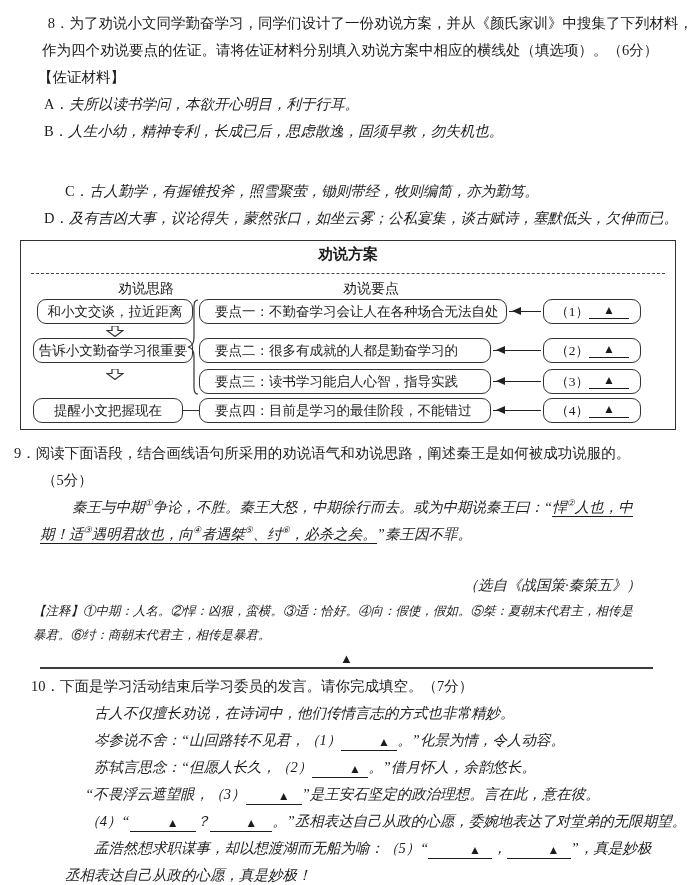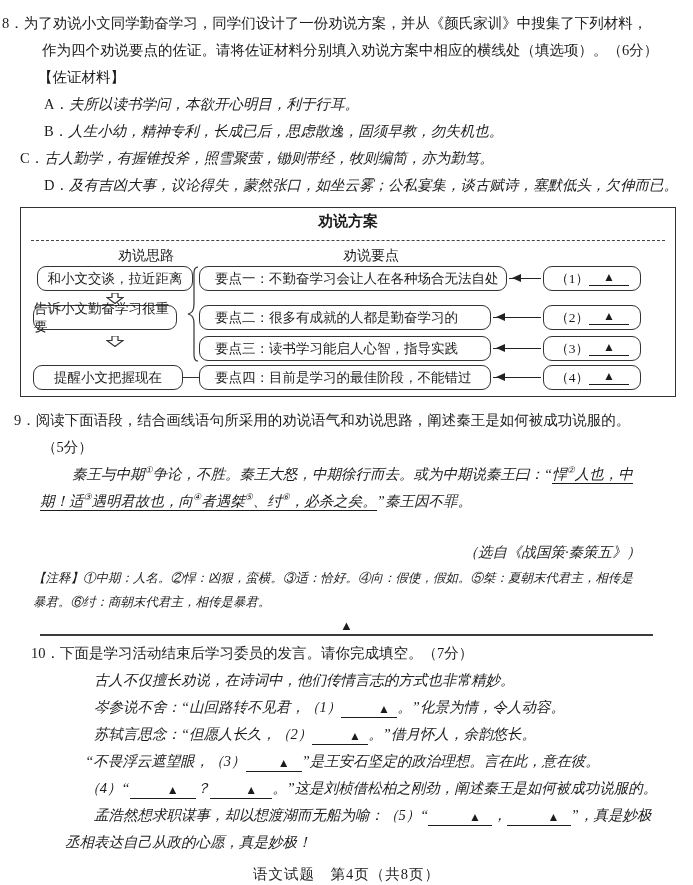--- a/index.html
+++ b/index.html
@@ -48,37 +48,37 @@
   .footer { text-align:center; margin-top:9px; font-size:14.5px; letter-spacing:1px; }
   .ind2 { text-indent:2em; }
   .ind14 { text-indent:1.4em; }
 </style>
 </head>
 <body>
 
 <div class="page">
 
   <div>
-    <div class="ln" style="padding-left:2px;"><span>8．</span><span>为了劝说小文同学勤奋学习，同学们设计了一份劝说方案，并从《颜氏家训》中搜集了下列材料，</span></div>
+    <div class="ln" style="padding-left:2px;text-align:right;"><span>8．</span><span>为了劝说小文同学勤奋学习，同学们设计了一份劝说方案，并从《颜氏家训》中搜集了下列材料，</span></div>
     <div class="ln" style="padding-left:42px;">作为四个劝说要点的佐证。请将佐证材料分别填入劝说方案中相应的横线处（填选项）。（6分）</div>
     <div class="ln" style="padding-left:38px;">【佐证材料】</div>
 
     <div class="ln" style="padding-left:44px;"><span>A．</span><span class="kai">夫所以读书学问，本欲开心明目，利于行耳。</span></div>
     <div class="ln" style="padding-left:44px;"><span>B．</span><span class="kai">人生小幼，精神专利，长成已后，思虑散逸，固须早教，勿失机也。</span></div>
-    <div class="ln" style="padding-left:20px;"><span>C．</span><span class="kai">古人勤学，有握锥投斧，照雪聚萤，锄则带经，牧则编简，亦为勤笃。</span></div>
+    <div class="ln" style="padding-left:65px;margin-top:33px;"><span>C．</span><span class="kai">古人勤学，有握锥投斧，照雪聚萤，锄则带经，牧则编简，亦为勤笃。</span></div>
     <div class="ln" style="padding-left:44px;"><span>D．</span><span class="kai">及有吉凶大事，议论得失，蒙然张口，如坐云雾；公私宴集，谈古赋诗，塞默低头，欠伸而已。</span></div>
 
     <div class="scheme">
       <div class="sch-title">劝说方案</div>
       <div class="sch-dash"></div>
       <div class="sch-head" style="left:40px;width:170px;">劝说思路</div>
       <div class="sch-head" style="left:210px;width:280px;">劝说要点</div>
 
       <div class="rbox center" style="top:58px;left:16px;width:156px;">和小文交谈，拉近距离</div>
-      <div class="rbox center" style="top:97px;left:12px;width:144px;">告诉小文勤奋学习很重要</div>
+      <div class="rbox center" style="top:97px;left:12px;width:160px;">告诉小文勤奋学习很重要</div>
       <div class="rbox center" style="top:157px;left:12px;width:150px;">提醒小文把握现在</div>
 
       <svg class="svgabs" style="top:85px;left:85px;" width="18" height="11" viewBox="0 0 18 11">
           <path d="M6 0 H12 V4.5 H17 L9 10.5 L1 4.5 H6 Z" fill="#fff" stroke="#333" stroke-width="1.2"></path>
         </svg>
       <svg class="svgabs" style="top:128px;left:85px;" width="18" height="11" viewBox="0 0 18 11">
           <path d="M6 0 H12 V4.5 H17 L9 10.5 L1 4.5 H6 Z" fill="#fff" stroke="#333" stroke-width="1.2"></path>
         </svg>
 
       <svg class="svgabs" style="top:58px;left:166px;" width="12" height="96" viewBox="0 0 12 96">
@@ -126,19 +126,19 @@
     <div class="notes kai">暴君。⑥纣：商朝末代君主，相传是暴君。</div>
     <div class="ans-wrap"><span>▲</span></div>
   </div>
 
   <div style="margin-top:4px;margin-left:21px;">
     <div class="ln" style="padding-left:10px;"><span>10．</span><span>下面是学习活动结束后学习委员的发言。请你完成填空。（7分）</span></div>
     <div class="ln kai ind2" style="padding-left:44px;">古人不仅擅长劝说，在诗词中，他们传情言志的方式也非常精妙。</div>
     <div class="ln kai ind2" style="padding-left:44px;"><span>岑参说不舍：“山回路转不见君，（1）</span><span class="blk">▲</span><span>。”化景为情，令人动容。</span></div>
     <div class="ln kai ind2" style="padding-left:44px;"><span>苏轼言思念：“但愿人长久，（2）</span><span class="blk">▲</span><span>。”借月怀人，余韵悠长。</span></div>
     <div class="ln kai ind14" style="padding-left:44px;"><span>“不畏浮云遮望眼，（3）</span><span class="blk">▲</span><span>”是王安石坚定的政治理想。言在此，意在彼。</span></div>
-    <div class="ln kai ind14" style="padding-left:44px;"><span>（4）“</span><span class="blk" style="min-width:66px;">▲</span><span>？</span><span class="blk" style="min-width:62px;">▲</span><span>。”这是刘桢借松柏之刚劲，阐述秦王是如何被成功说服的。</span></div>
+    <div class="ln kai ind14" style="padding-left:44px;"><span>（4）“</span><span class="blk" style="min-width:66px;">▲</span><span>？</span><span class="blk" style="min-width:62px;">▲</span><span>。”丞相表达自己从政的心愿，委婉地表达了对堂弟的无限期望。</span></div>
     <div class="ln kai ind2" style="padding-left:44px;"><span>孟浩然想求职谋事，却以想渡湖而无船为喻：（5）“</span><span class="blk" style="min-width:64px;">▲</span><span>，</span><span class="blk" style="min-width:64px;">▲</span><span>”，真是妙极</span></div>
     <div class="ln kai" style="padding-left:44px;">丞相表达自己从政的心愿，真是妙极！</div>
   </div>
 
   <div class="footer">语文试题　第4页（共8页）</div>
 </div>
 
 </body></html>

